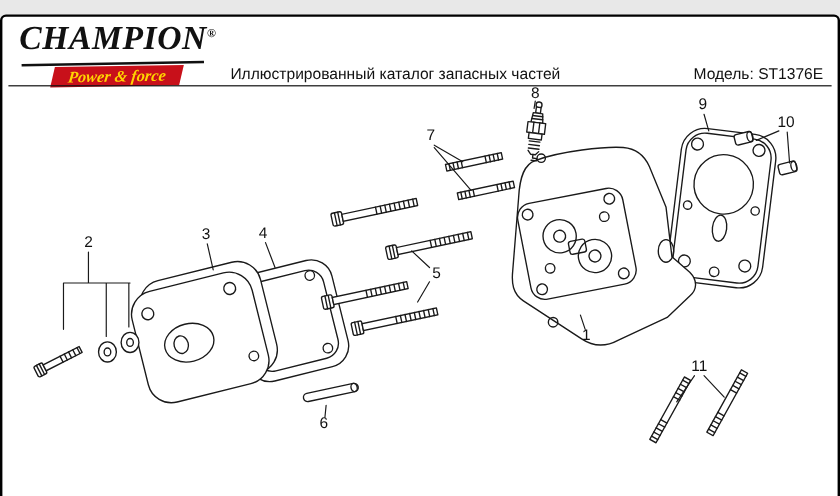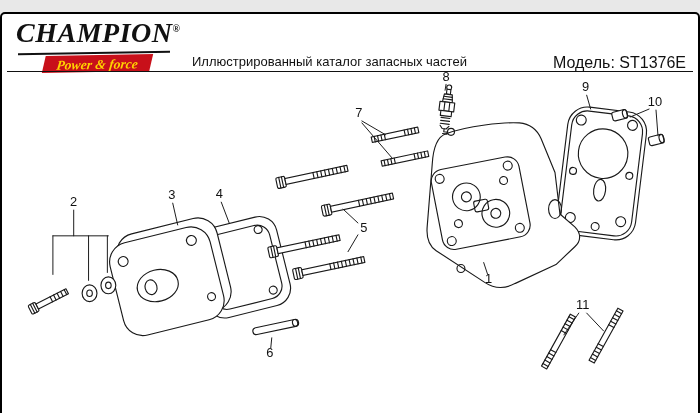--- a/index.html
+++ b/index.html
@@ -12,21 +12,21 @@
   }
   .brand{position:absolute;left:14px;top:3px;font-family:"Liberation Serif",serif;
     font-style:italic;font-weight:bold;font-size:28px;letter-spacing:.5px;white-space:nowrap;}
   .brand sup{font-size:10px;vertical-align:super;}
   .brand-rule{position:absolute;left:16px;top:38px;width:152px;height:2px;background:#111;transform:rotate(-1deg);}
   .banner{position:absolute;left:42px;top:41px;height:17px;line-height:17px;
     background:var(--banner-red,#c8101a);transform:skewX(-14deg) rotate(-1deg);padding:0 13px;}
   .banner span{display:inline-block;transform:skewX(6deg);color:var(--banner-text,#ffd400);
     font-family:"Liberation Serif",serif;font-style:italic;font-weight:bold;font-size:13.5px;white-space:nowrap;}
   .title{position:absolute;left:190px;top:40px;width:330px;font-size:13px;}
-  .model{position:absolute;right:12px;top:40px;font-size:16px;text-align:center;}
+  .model{position:absolute;right:12px;top:40px;font-size:13px;text-align:center;}
   .rule{position:absolute;left:5px;right:5px;top:57px;border-top:1.5px solid #111;}
   #diagram{position:absolute;left:0;top:0;width:696px;height:409px;}
   #diagram .draw{stroke:var(--line,#1a1a1a);}
   text.lbl{font-family:"Liberation Sans",sans-serif;font-size:13px;fill:#111;stroke:none;}
 </style>
 </head>
 <body>
 
 <div id="page">
 

